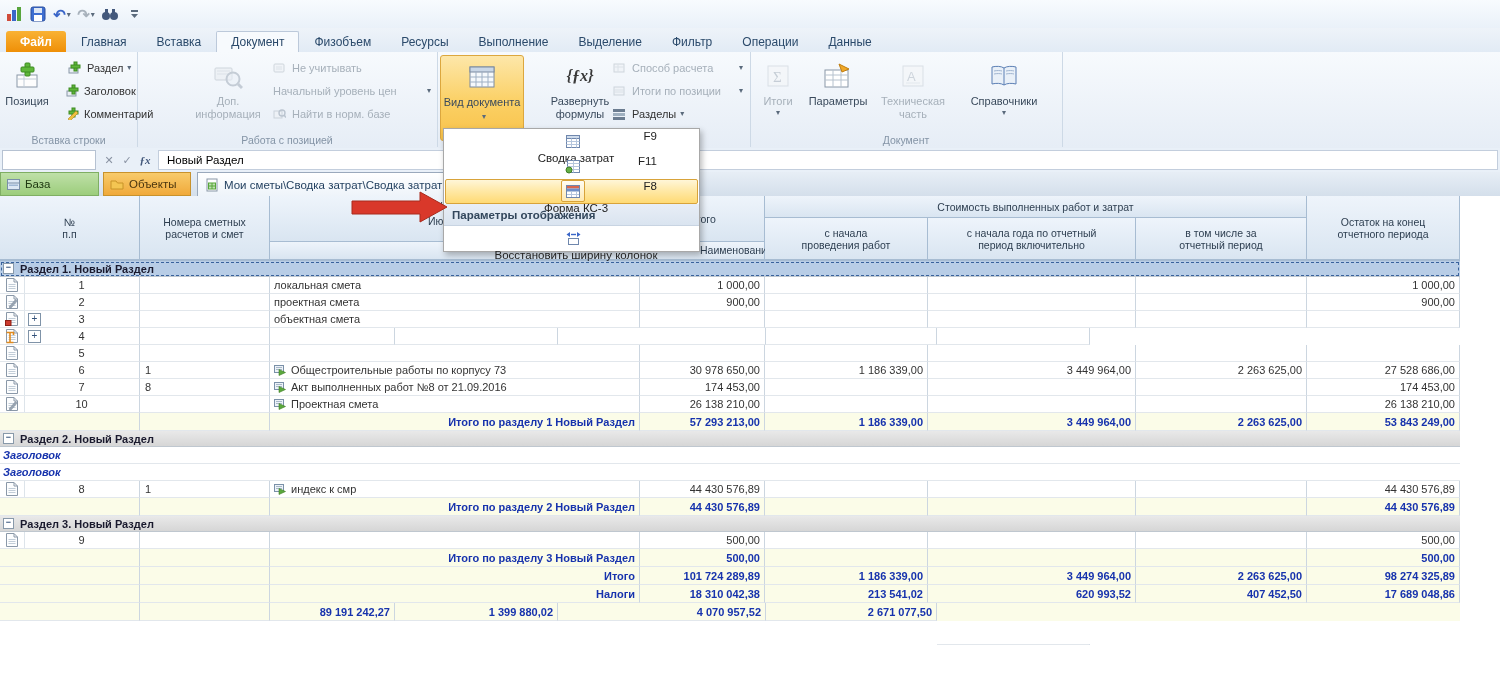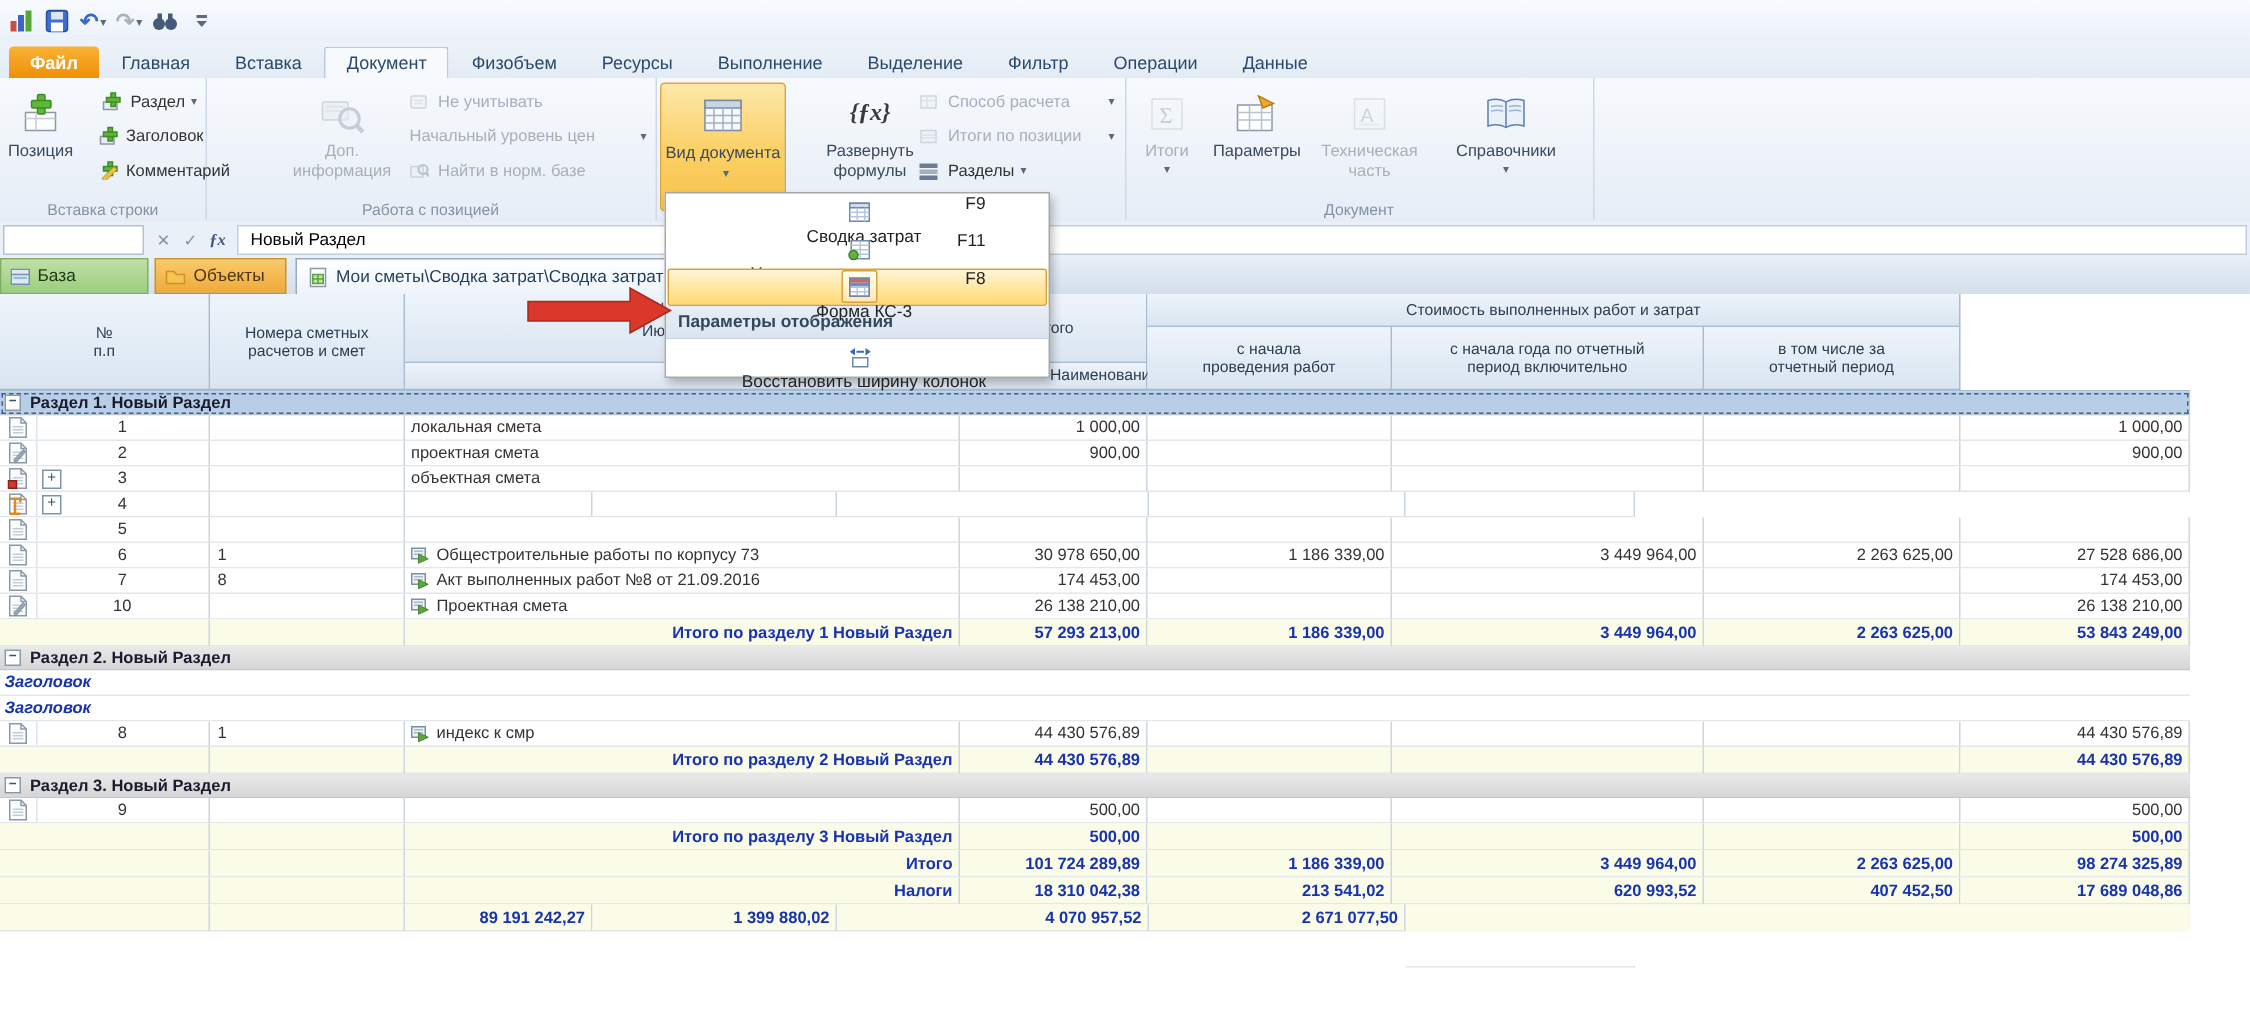--- a/index.html
+++ b/index.html
@@ -427,20 +427,24 @@
           <span>проведения работ</span>
       </div>
       <div class="hc" style="left:928px;top:22px;width:208px;height:42px">
         <span>с начала года по отчетный</span>
           <span>период включительно</span>
       </div>
       <div class="hc" style="left:1136px;top:22px;width:171px;height:42px">
         <span>в том числе за</span>
           <span>отчетный период</span>
       </div>
+      <div class="hc" style="left:1307px;top:0;width:153px;height:64px">
+        <span>Остаток на конец</span>
+          <span>отчетного периода</span>
+      </div>
       <span class="hfrag" style="left:437px;top:2px">н</span>
       <span class="hfrag" style="left:428px;top:19px">Ию</span>
     </div>
     <div id="tbody">
         <div class="trow section sel">
           <span class="collapse">−</span>
           <span class="slabel">Раздел 1. Новый Раздел</span>
         </div>
         <div class="trow data">
           <div class="c num" style="width: 140px; flex: 0 0 auto;">

